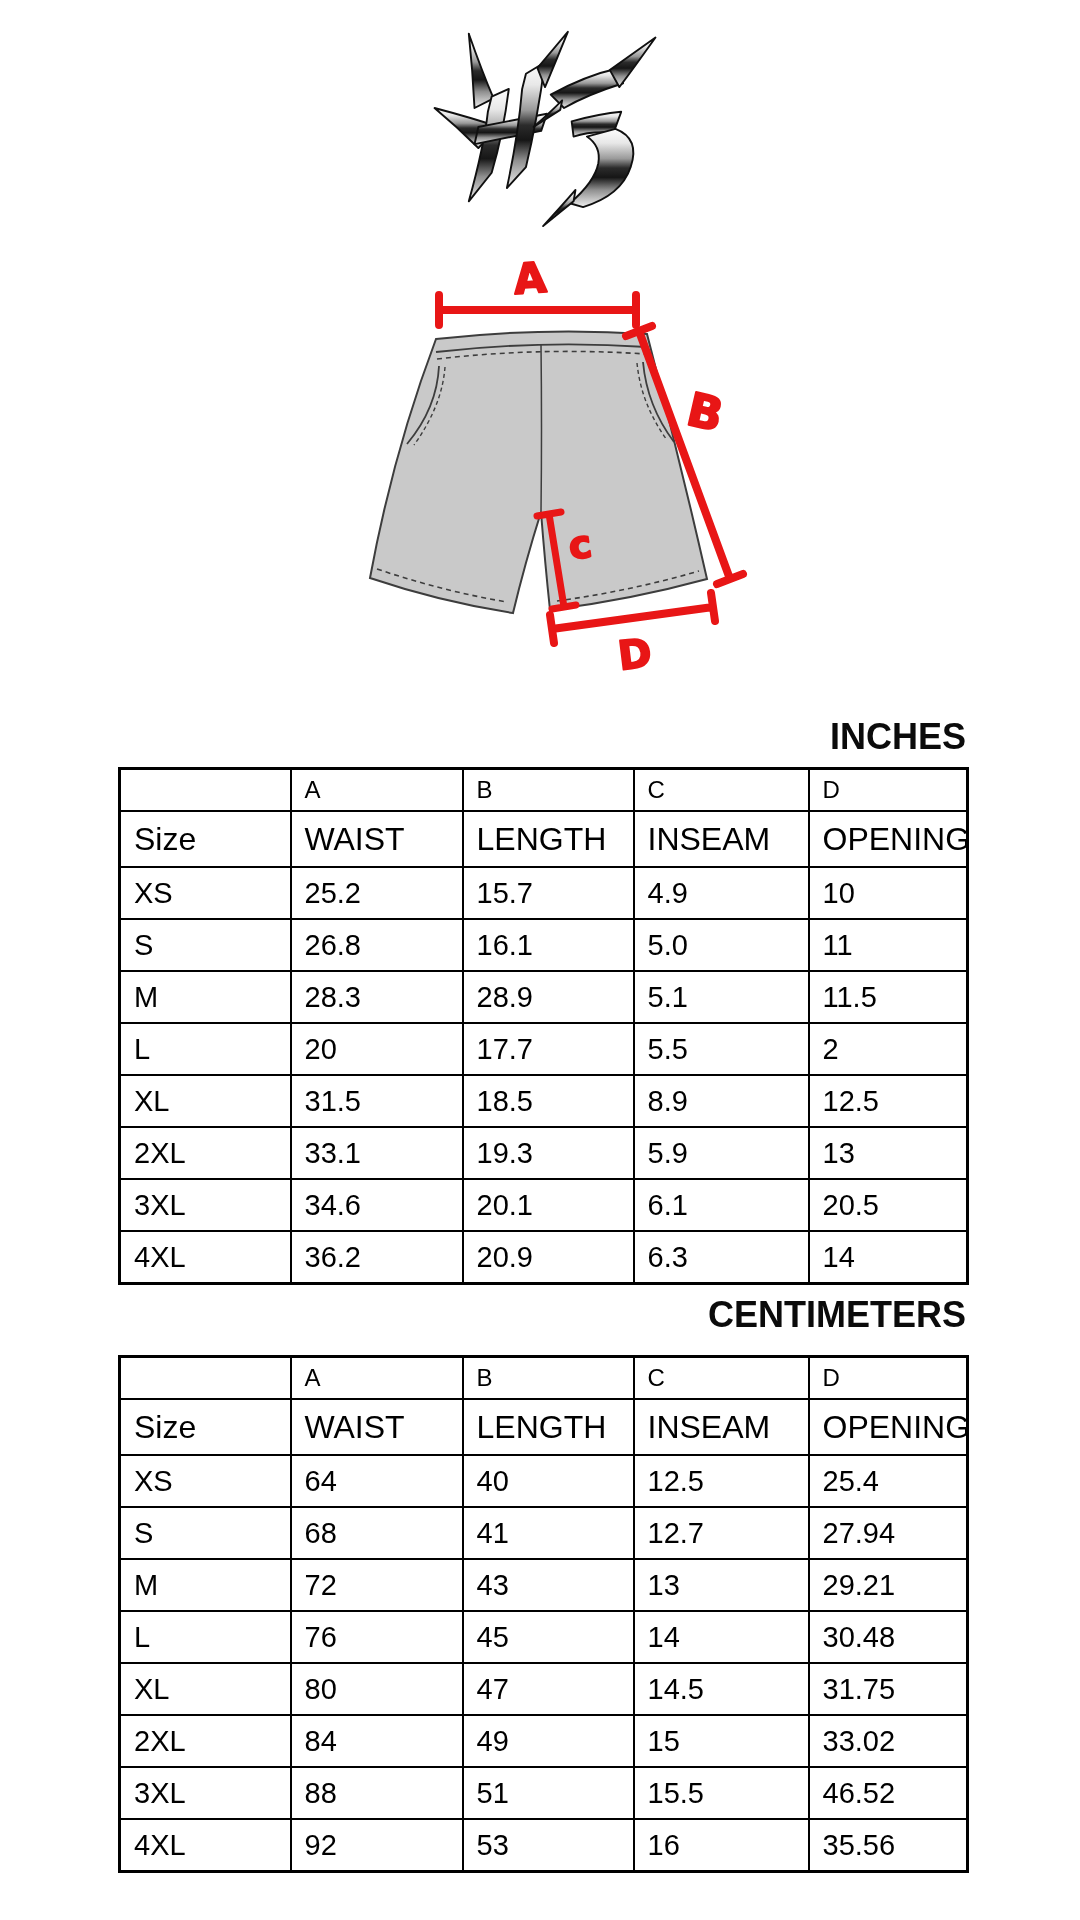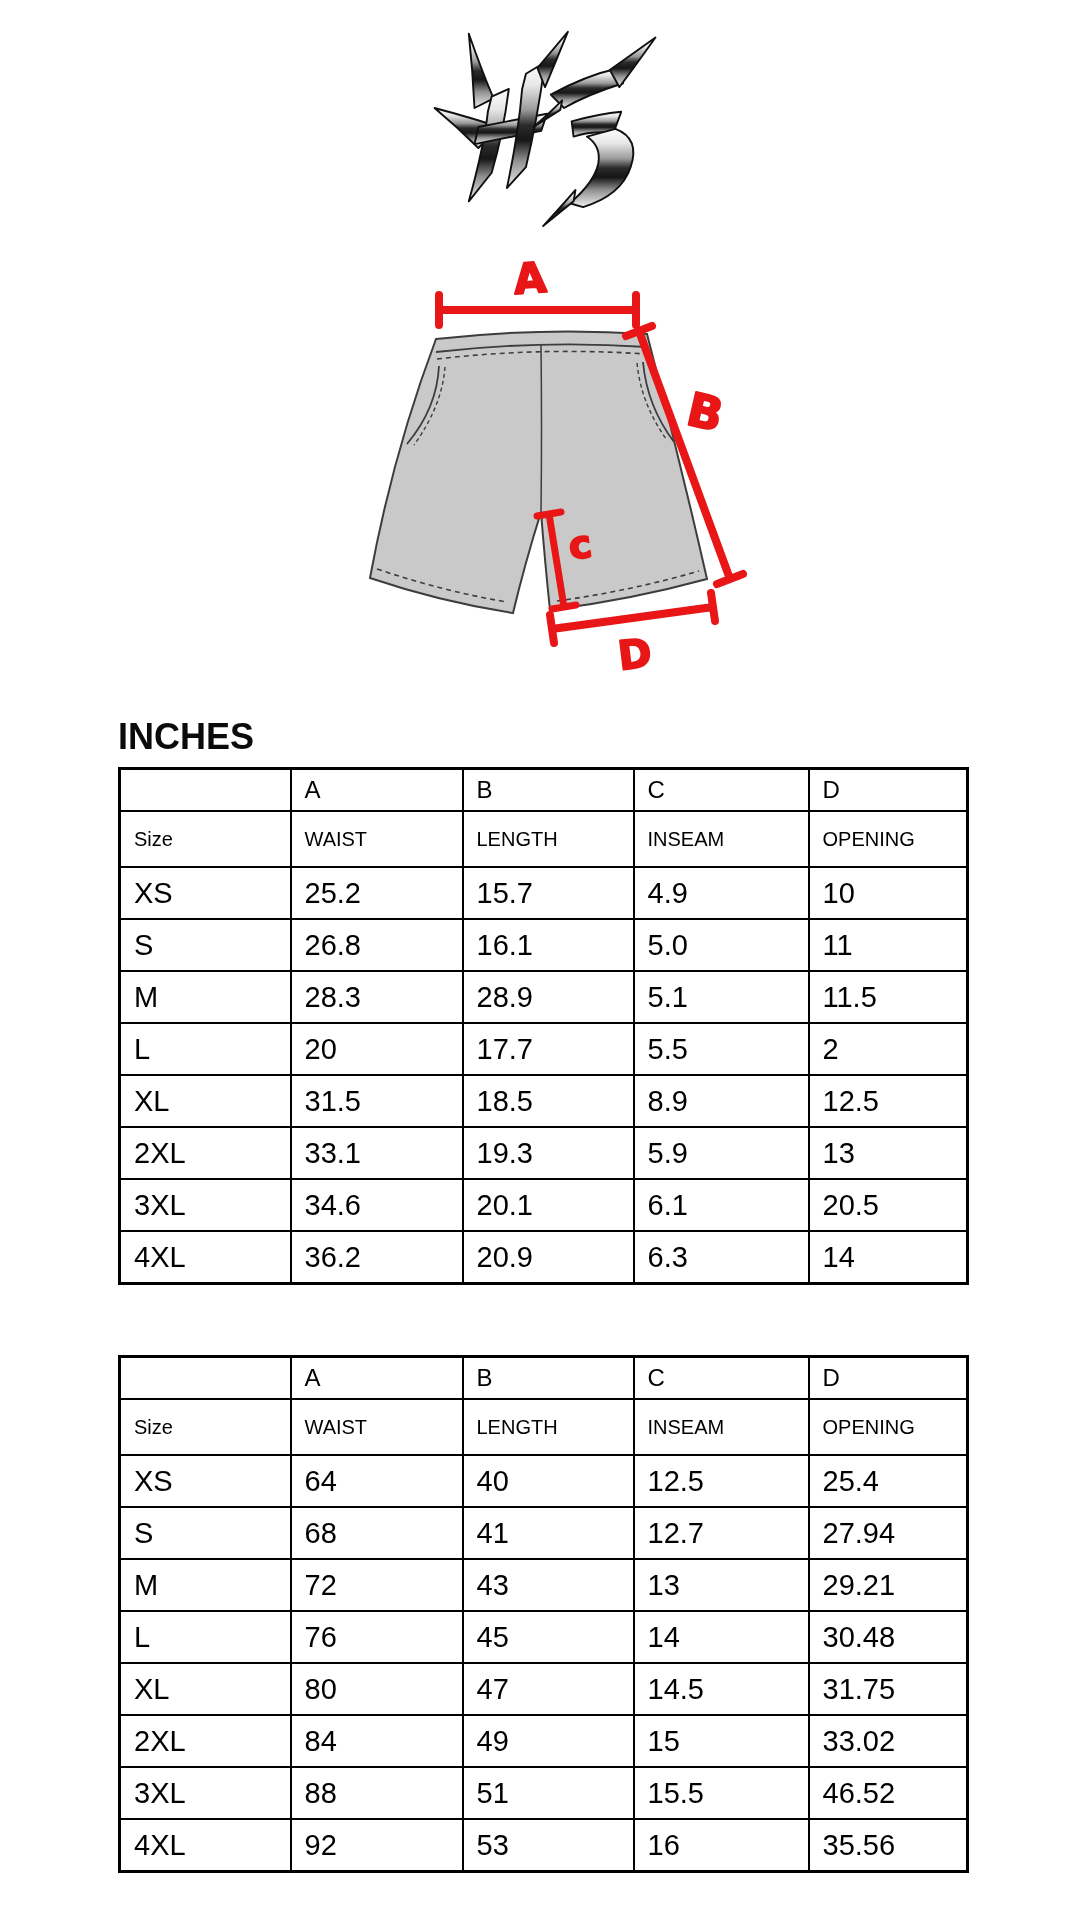--- a/index.html
+++ b/index.html
@@ -1,31 +1,31 @@
 <!DOCTYPE html>
 <html><head>
 <meta charset="utf-8">
 <style>
   html,body{margin:0;padding:0;background:#ffffff;}
   .page{position:relative;width:1080px;height:1920px;background:#fff;margin:0 auto;overflow:hidden;
         font-family:"Liberation Sans",sans-serif;color:#000;}
   .logo{position:absolute;left:429px;top:28px;width:232px;height:200px;}
   .diagram{position:absolute;left:335px;top:248px;width:440px;height:440px;}
-  .section-title{position:absolute;left:118px;width:848px;text-align:left;
+  .section-title{position:absolute;left:118px;width:848px;text-align:right;
                  font-weight:700;font-size:36px;line-height:38px;color:#0b0b0b;}
   .title-inches{top:718px;}
   .title-cm{top:1296px;}
   table.size-table{position:absolute;left:118px;width:848px;border-collapse:collapse;
                    table-layout:fixed;background:#fff;border:3px solid #000;}
   .table-inches{top:767px;}
   .table-cm{top:1355px;}
   table.size-table td{border:2px solid #000;padding:0 4px 0 13px;vertical-align:middle;
                       font-size:29px;white-space:nowrap;overflow:hidden;}
   tr.letter-row td{height:40px;font-size:24px;}
-  tr.header-row td{height:54px;font-size:20px;margin-top:17px;}
+  tr.header-row td{height:54px;font-size:32px;margin-top:17px;}
   tr.data-row td{height:50px;}
   svg text.marker{font-family:"DejaVu Sans",sans-serif;font-weight:700;paint-order:stroke;
                   stroke-linejoin:round;stroke-linecap:round;}
 </style>
 </head>
 <body>
 
 <div class="page">
 
   <svg class="logo" viewBox="0 0 240 210" role="img" aria-label="H3">
@@ -160,20 +160,21 @@
       <tr class="data-row">
         <td>4XL</td>
         <td>36.2</td>
         <td>20.9</td>
         <td>6.3</td>
         <td>14</td>
       </tr>
     </tbody>
   </table>
 
+  <div class="section-title title-cm">CENTIMETERS</div>
 
   <table class="size-table table-cm">
     <colgroup>
       <col style="width:171px">
         <col style="width:172px">
         <col style="width:171px">
         <col style="width:175px">
         <col style="width:159px">
     </colgroup>
     <tbody>

